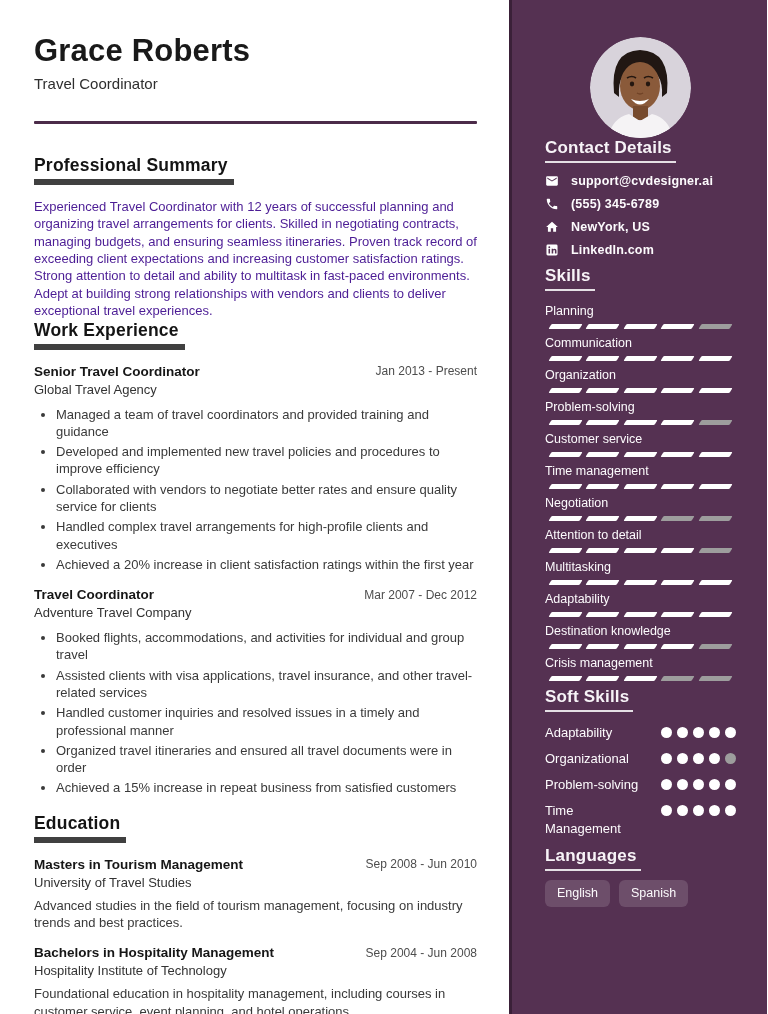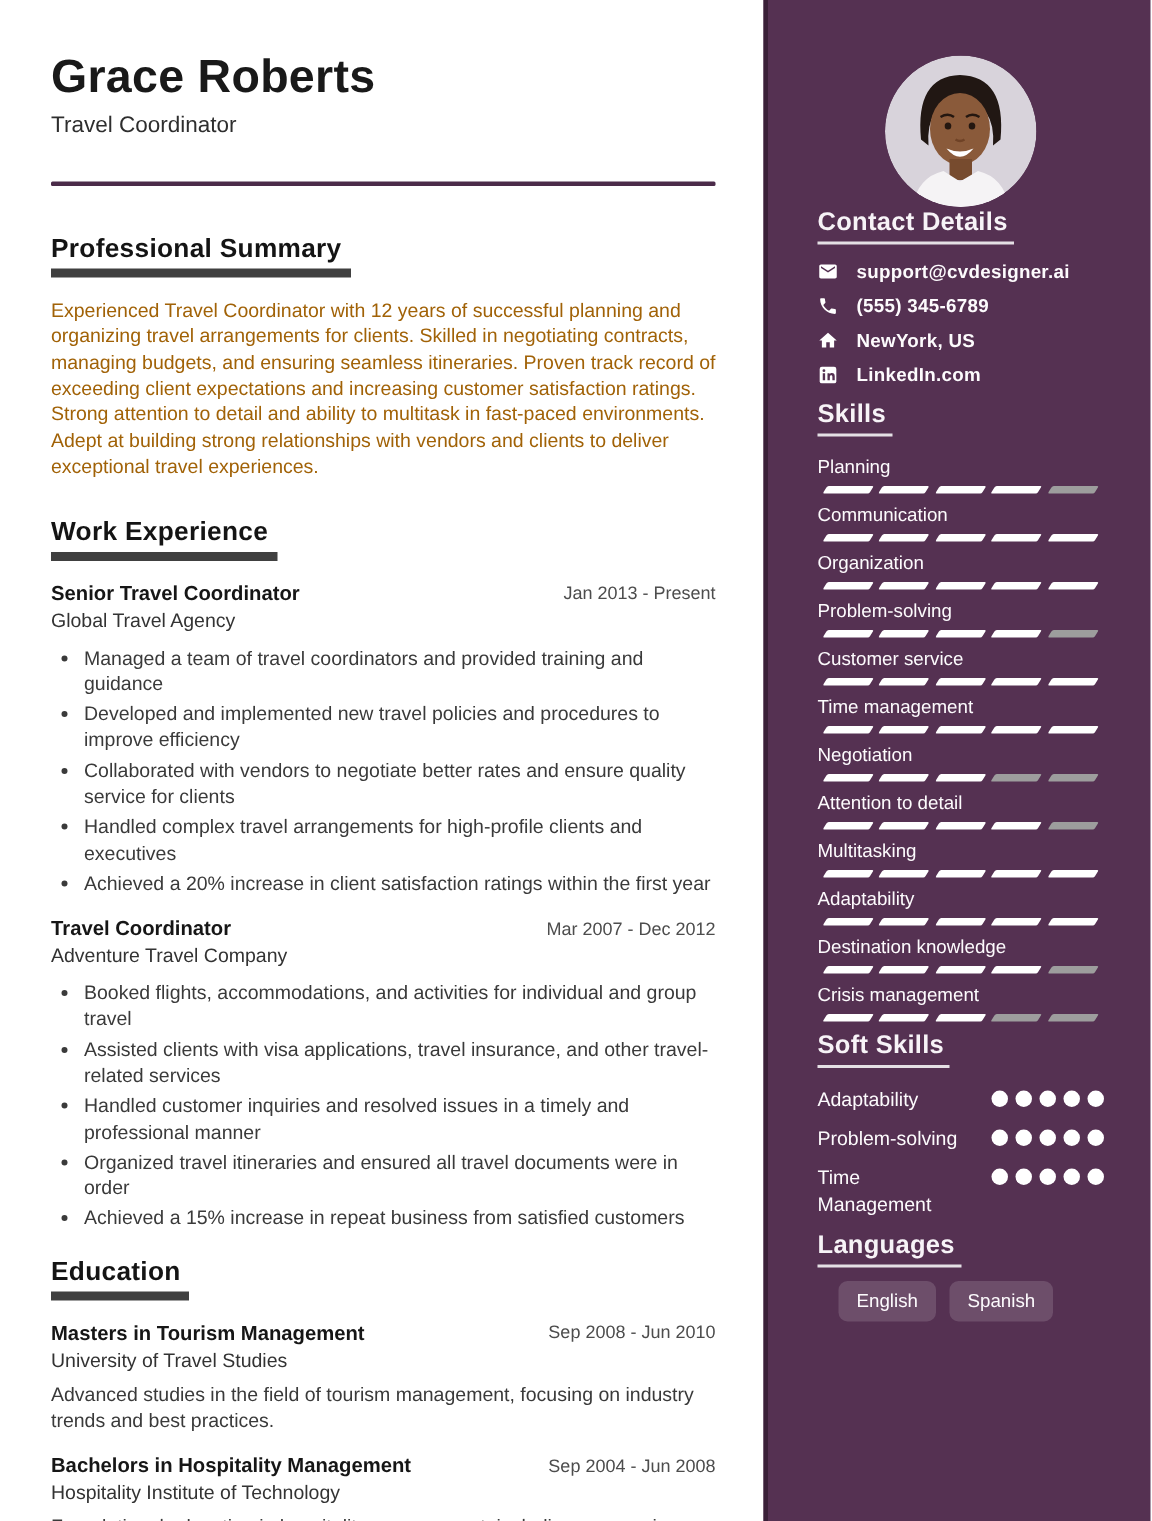--- a/index.html
+++ b/index.html
@@ -7,23 +7,23 @@
   .page{width:768px;height:1014px;display:flex;background:#fff;}
 
   
   .main{width:509px;box-sizing:border-box;padding:34px 32px 0 34px;color:#3a3a3a;}
   .name{font-size:31px;font-weight:700;color:#191919;line-height:1.12;margin:0;letter-spacing:.2px;}
   .subtitle{font-size:15px;color:#2e2e2e;margin-top:6px;}
   .divider{height:3px;background:#4b2b49;margin-top:29px;border-radius:1px;}
   h2.sec{font-size:17.5px;font-weight:700;color:#141414;margin:0;letter-spacing:.2px;}
   h2.sec .hd{display:inline-block;border-bottom:6px solid #404040;padding:0 6px 3px 0;}
   .sec-summary{margin-top:31px;}
-  .sec-exp{margin-top:24px;}
+  .sec-exp{}
   .sec-edu{margin-top:16px;}
-  p.summary{font-size:13px;line-height:1.34;color:#a16207;margin:13px 0 0 0;}
+  p.summary{font-size:13px;line-height:1.34;color:#4c1d95;margin:13px 0 0 0;}
   .entry{margin-top:14px;}
   .entry-head{display:flex;justify-content:space-between;align-items:center;}
   .entry-title{font-size:13.5px;font-weight:700;color:#161616;}
   .entry-dates{font-size:12px;color:#4d4d4d;white-space:nowrap;}
   .entry-sub{font-size:13px;color:#333;margin-top:3px;}
   ul.bullets{margin:9px 0 0 0;padding:0 0 0 22px;}
   ul.bullets li{font-size:13px;line-height:1.33;color:#3a3a3a;margin-bottom:3px;}
   .edu-desc{font-size:13px;line-height:1.34;color:#3a3a3a;margin-top:7px;}
 
   
@@ -46,21 +46,21 @@
   .seg{flex:1;height:5px;background:#9d9d9d;transform:skewX(-32deg);border-radius:1px;}
   .seg.on{background:#ffffff;}
   .soft-h{margin-top:16px;}
   .soft-list{margin-top:12px;}
   .soft-row{display:flex;justify-content:space-between;align-items:flex-start;margin-bottom:8px;}
   .soft-label{font-size:13px;line-height:18px;color:#fdfbfd;max-width:105px;}
   .dots{display:flex;gap:5px;padding-top:3px;}
   .dot{width:11px;height:11px;border-radius:50%;background:#9d9d9d;}
   .dot.on{background:#ffffff;}
   .lang-h{margin-top:22px;}
-  .pills{display:flex;gap:9px;margin-top:9px;margin-left:14px;}
+  .pills{display:flex;gap:9px;margin-top:9px;}
   .pill{background:rgba(255,255,255,.14);color:#fdfbfd;font-size:12.5px;line-height:1;
         padding:7px 12px;border-radius:6px;}
 </style>
 </head>
 <body>
 
 <div class="page">
 
   <div class="main">
     <header>
@@ -324,20 +324,30 @@
           <div class="soft-label">Adaptability</div>
           <div class="dots">
             <span class="dot on"></span>
             <span class="dot on"></span>
             <span class="dot on"></span>
             <span class="dot on"></span>
             <span class="dot on"></span>
           </div>
         </div>
         <div class="soft-row">
+          <div class="soft-label">Organizational</div>
+          <div class="dots">
+            <span class="dot on"></span>
+            <span class="dot on"></span>
+            <span class="dot on"></span>
+            <span class="dot on"></span>
+            <span class="dot"></span>
+          </div>
+        </div>
+        <div class="soft-row">
           <div class="soft-label">Problem-solving</div>
           <div class="dots">
             <span class="dot on"></span>
             <span class="dot on"></span>
             <span class="dot on"></span>
             <span class="dot on"></span>
             <span class="dot on"></span>
           </div>
         </div>
         <div class="soft-row">

